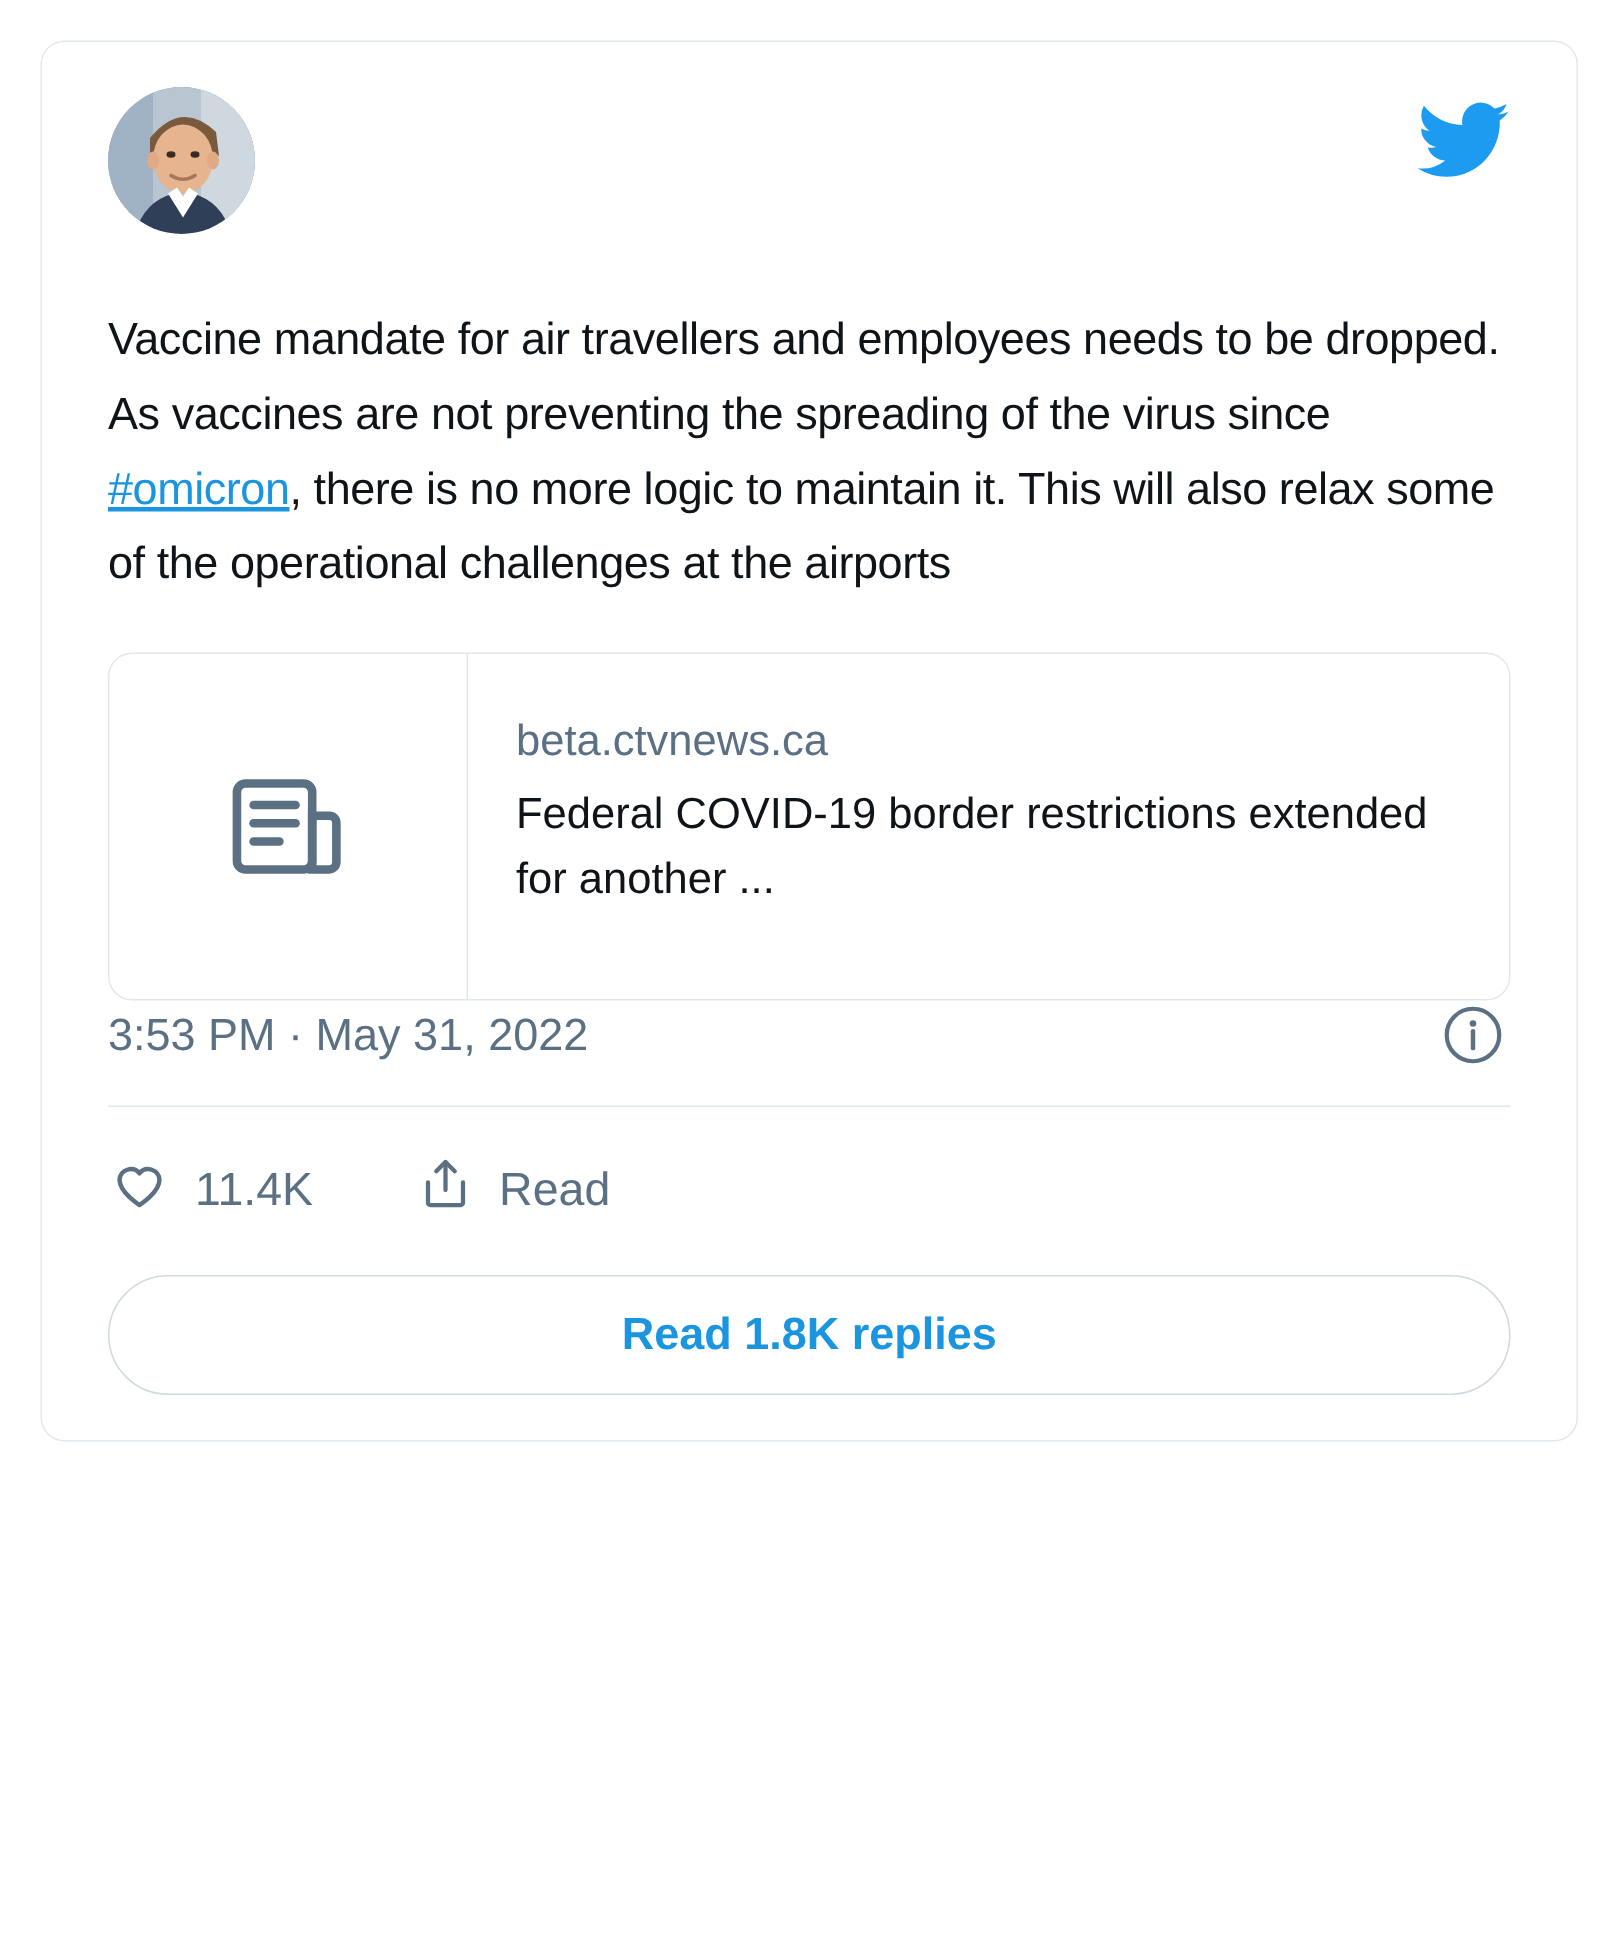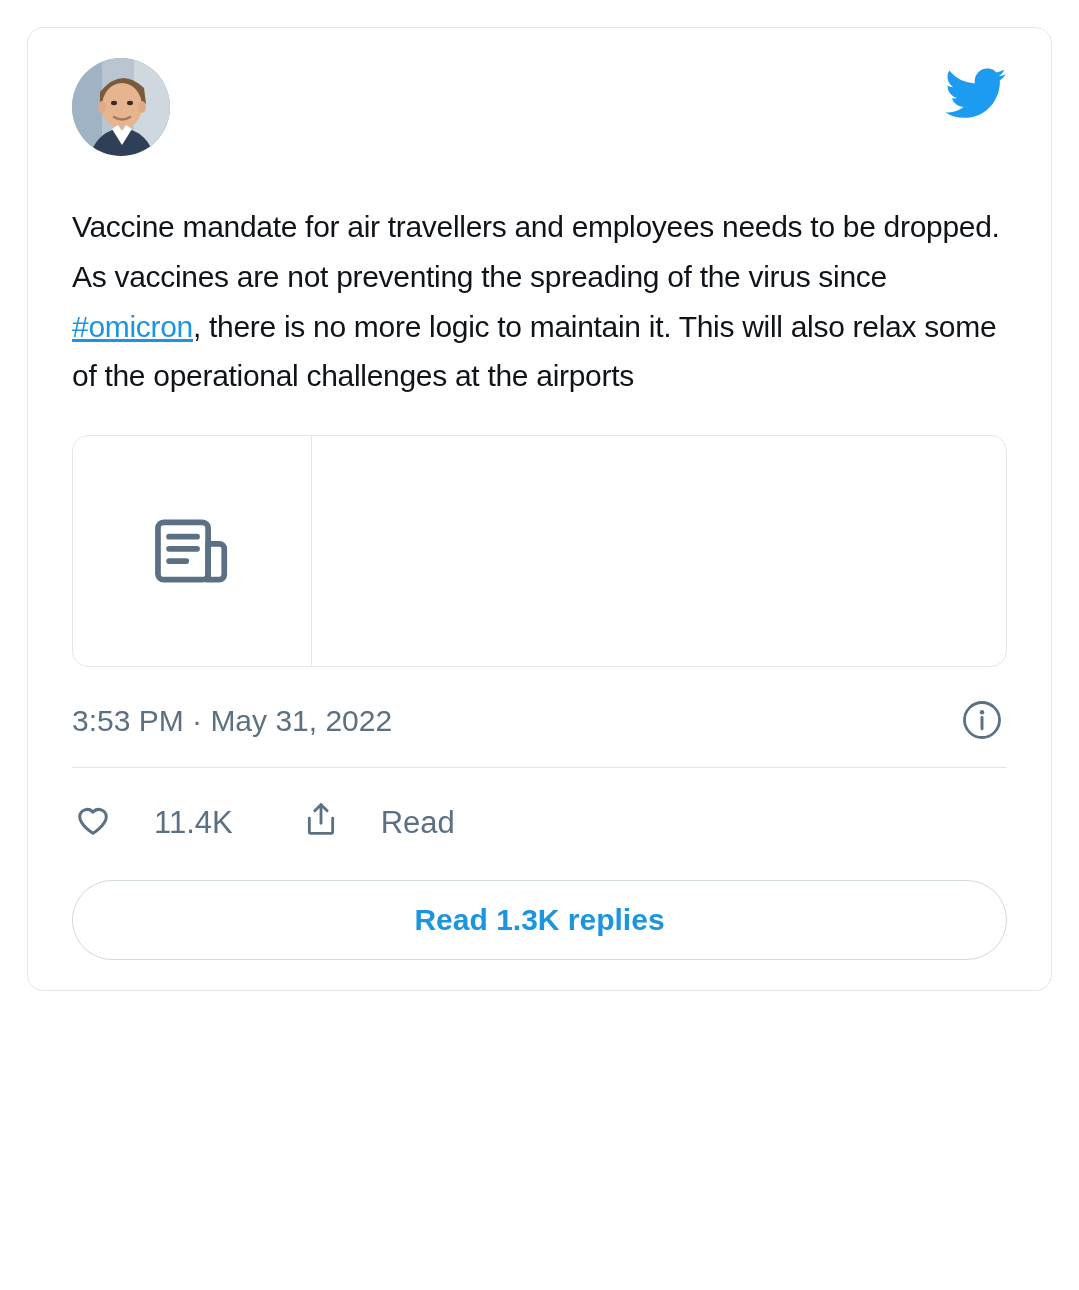--- a/index.html
+++ b/index.html
@@ -135,21 +135,20 @@
     color: #0f1419;
     line-height: 1.5;
     margin-top: 8px;
     max-width: 620px;
   }
 
   
   .meta-row {
     display: flex;
     align-items: center;
-    margin-top: 30px;
     position: relative;
     height: 48px;
   }
 
   .timestamp {
     font-size: 30px;
     color: #5b7083;
   }
 
   .info-icon {
@@ -171,21 +170,20 @@
     align-items: center;
     margin-top: 28px;
     height: 54px;
   }
 
   .action {
     display: flex;
     align-items: center;
     color: #5b7083;
     font-size: 31px;
-    gap: 24px;
   }
 
   .action .lbl { margin-left: 16px; }
 
   .action.share { margin-left: 68px; }
 
   .replies-button {
     margin-top: 30px;
     height: 78px;
     border: 1px solid #cfd9de;
@@ -253,20 +251,24 @@
     <div class="link-card">
       <div class="link-thumb">
         <svg width="86" height="86" viewBox="0 0 24 24" xmlns="http://www.w3.org/2000/svg">
           <rect x="2.5" y="4" width="14" height="16" rx="1.6" fill="none" stroke="#5b7083" stroke-width="1.6"></rect>
           <path d="M16.5 10h3.2a1.3 1.3 0 0 1 1.3 1.3V18.6A1.4 1.4 0 0 1 19.6 20H16.5z" fill="none" stroke="#5b7083" stroke-width="1.6"></path>
           <line x1="5.6" y1="8" x2="13.4" y2="8" stroke="#5b7083" stroke-width="1.6" stroke-linecap="round"></line>
           <line x1="5.6" y1="11.4" x2="13.4" y2="11.4" stroke="#5b7083" stroke-width="1.6" stroke-linecap="round"></line>
           <line x1="5.6" y1="14.8" x2="10.4" y2="14.8" stroke="#5b7083" stroke-width="1.6" stroke-linecap="round"></line>
         </svg>
       </div>
+      <div class="link-info">
+        <div class="link-domain">beta.ctvnews.ca</div>
+        <div class="link-title">Federal COVID-19 border restrictions extended for another ...</div>
+      </div>
     </div>
 
     <div class="meta-row">
       <div class="timestamp">3:53 PM · May 31, 2022</div>
       <div class="info-icon">
         <svg width="42" height="42" viewBox="0 0 24 24" xmlns="http://www.w3.org/2000/svg">
           <circle cx="12" cy="12" r="10" fill="none" stroke="#5b7083" stroke-width="1.6"></circle>
           <circle cx="12" cy="7.6" r="1.25" fill="#5b7083"></circle>
           <line x1="12" y1="10.6" x2="12" y2="17" stroke="#5b7083" stroke-width="1.7" stroke-linecap="round"></line>
         </svg>
@@ -291,17 +293,17 @@
             <path d="M5 11.5v8.2a.9.9 0 0 0 .9.9h12.2a.9.9 0 0 0 .9-.9v-8.2" fill="none" stroke="#5b7083" stroke-width="1.7" stroke-linecap="round"></path>
             <line x1="12" y1="3.4" x2="12" y2="14.6" stroke="#5b7083" stroke-width="1.7" stroke-linecap="round"></line>
             <path d="M8.3 7.1 12 3.4l3.7 3.7" fill="none" stroke="#5b7083" stroke-width="1.7" stroke-linecap="round" stroke-linejoin="round"></path>
           </svg>
         </span>
         <span class="lbl">Read</span>
       </div>
     </div>
 
     <div class="replies-button">
-      <span>Read 1.3K replies</span>
+      <span>Read 1.8K replies</span>
     </div>
 
   </div>
 </div>
 
 </body></html>

